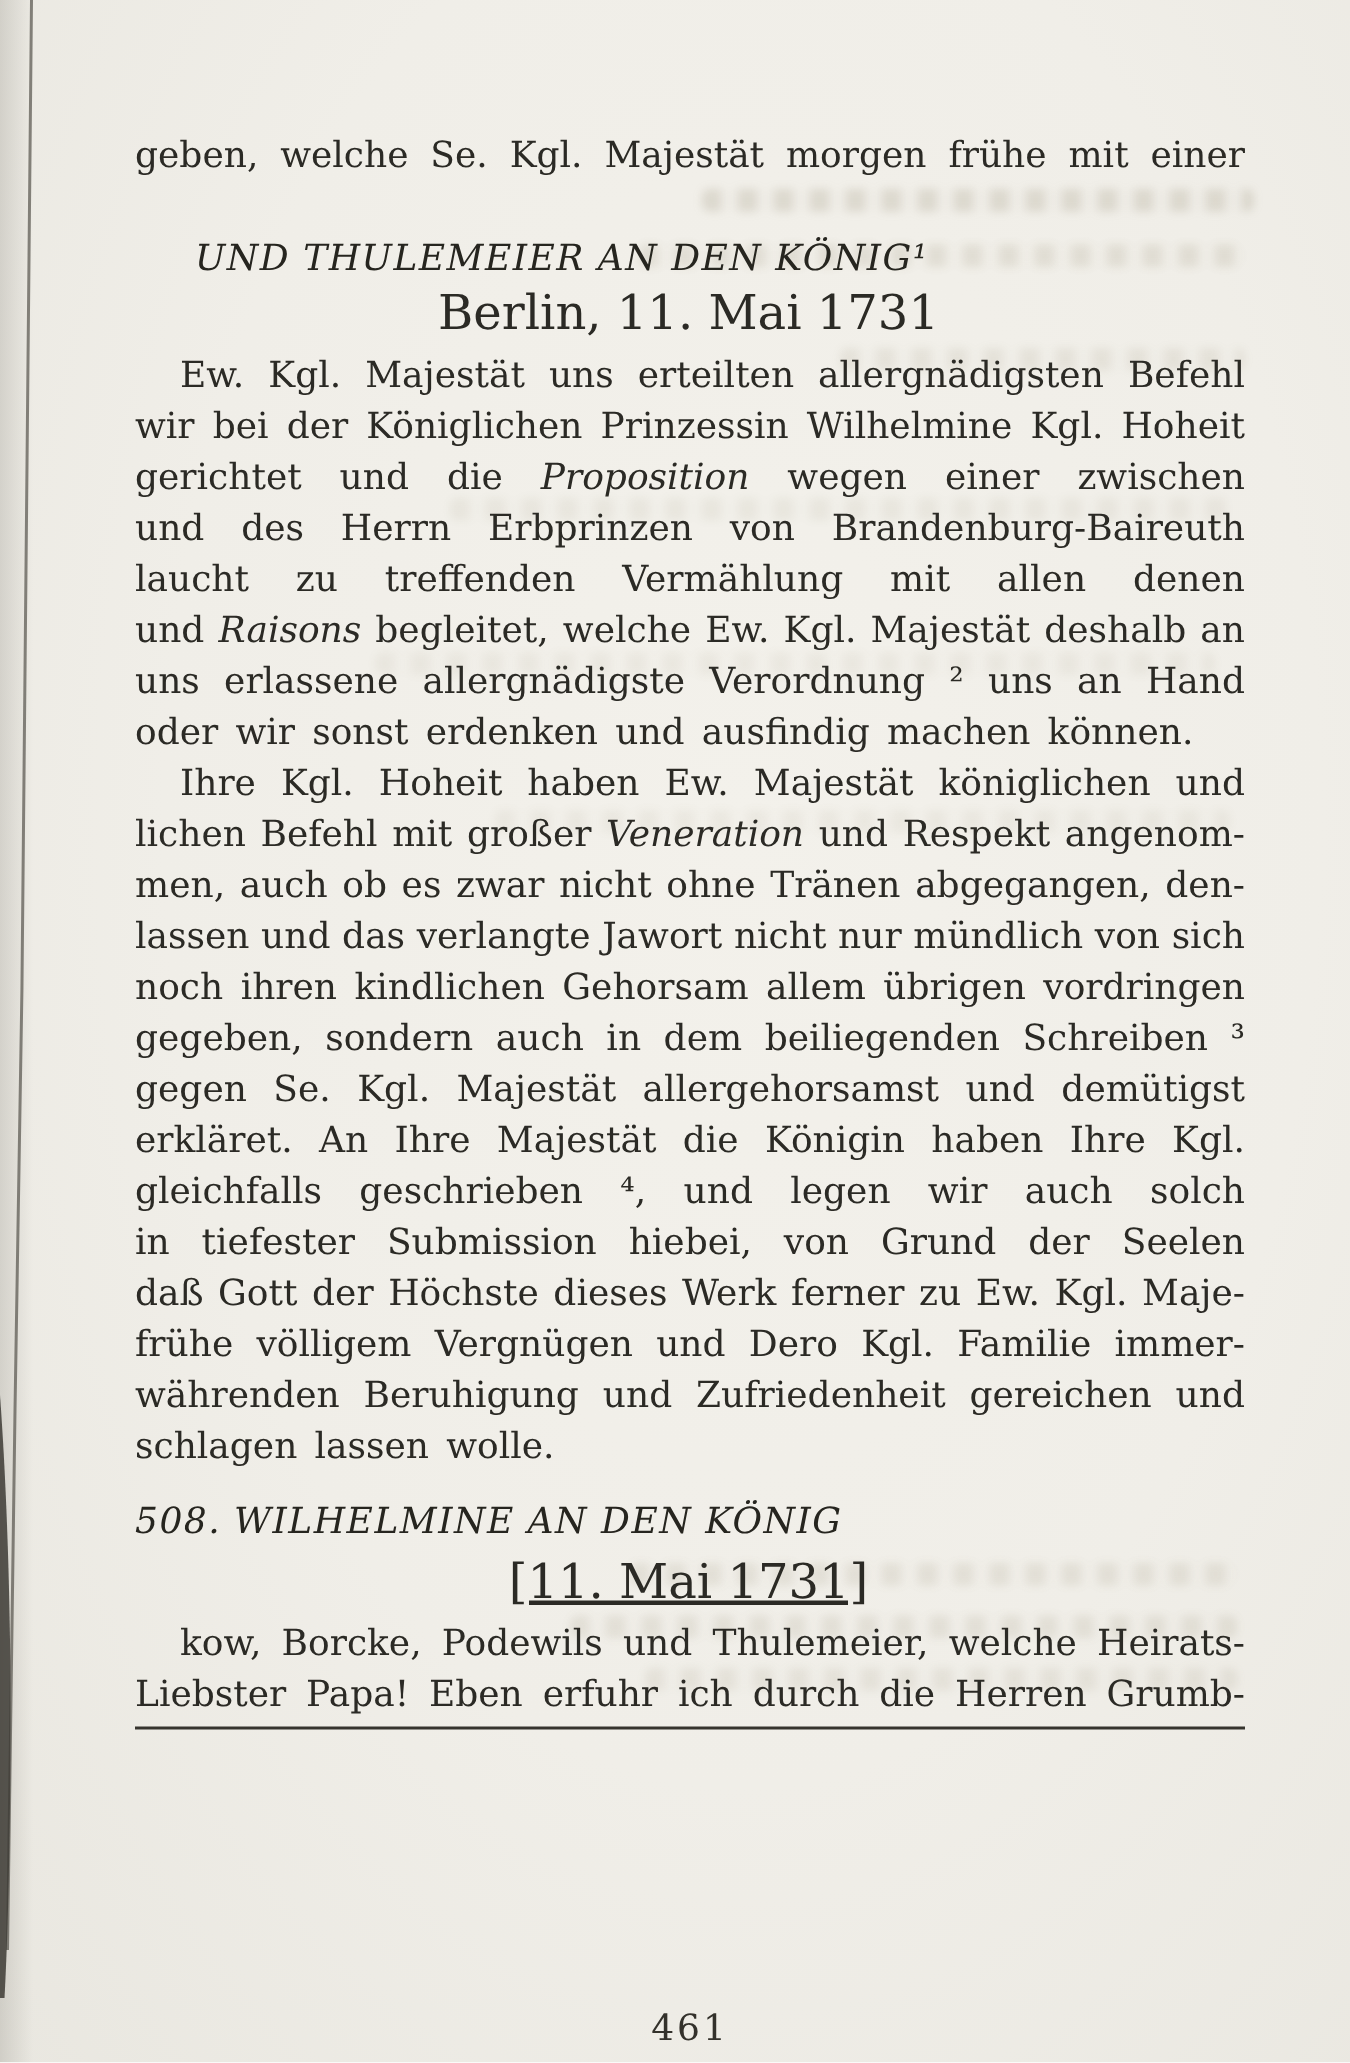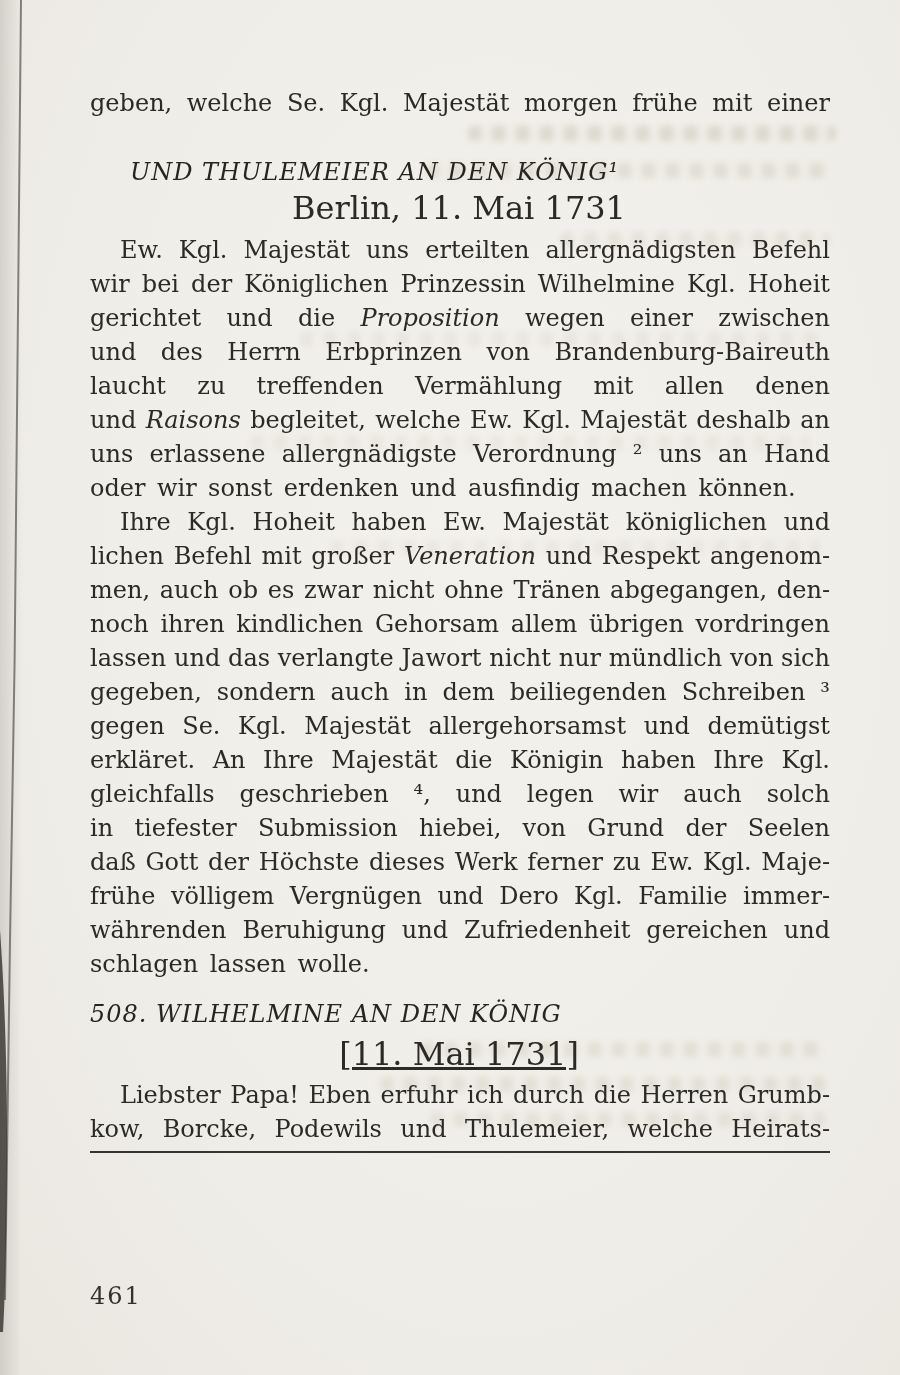--- a/index.html
+++ b/index.html
@@ -77,22 +77,22 @@
     margin-top: 4px;
     font-size: 20px;
     line-height: 27px;
   }
   .fn-line { padding-left: 28px; height: 27px; }
   .fn-row { display: flex; padding-left: 28px; height: 27px; }
   .fn-row span { margin-right: 66px; }
 
   .page-number {
     position: absolute;
-    left: 90px; top: 1282px; width: 740px;
-    text-align: left;
+    left: 90px; top: 1338px; width: 740px;
+    text-align: center;
     font-size: 24px;
     letter-spacing: 2px;
     color: #33312b;
   }
 
   
   .ghost {
     position: absolute;
     height: 15px;
     border-radius: 5px;
@@ -142,42 +142,42 @@
         <div class="line">laucht zu treffenden Vermählung mit allen denen Vorstellungen</div>
         <div class="line">und <i>Raisons</i> begleitet, welche Ew. Kgl. Majestät deshalb an</div>
         <div class="line">uns erlassene allergnädigste Verordnung ² uns an Hand gegeben</div>
         <div class="line final">oder wir sonst erdenken und ausfindig machen können.</div>
       </div>
 
     <div class="para indent-first wide-final m-para2">
         <div class="line">Ihre Kgl. Hoheit haben Ew. Majestät königlichen und väter-</div>
         <div class="line">lichen Befehl mit großer <i>Veneration</i> und Respekt angenom-</div>
         <div class="line">men, auch ob es zwar nicht ohne Tränen abgegangen, den-</div>
+        <div class="line">lassen und das verlangte Jawort nicht nur mündlich von sich</div>
         <div class="line">noch ihren kindlichen Gehorsam allem übrigen vordringen</div>
-        <div class="line">lassen und das verlangte Jawort nicht nur mündlich von sich</div>
         <div class="line">gegeben, sondern auch in dem beiliegenden Schreiben ³ sich</div>
         <div class="line">gegen Se. Kgl. Majestät allergehorsamst und demütigst dazu</div>
         <div class="line">erkläret. An Ihre Majestät die Königin haben Ihre Kgl. Hoheit</div>
         <div class="line">gleichfalls geschrieben ⁴, und legen wir auch solch Schreiben</div>
         <div class="line">in tiefester Submission hiebei, von Grund der Seelen wünschend,</div>
         <div class="line">daß Gott der Höchste dieses Werk ferner zu Ew. Kgl. Maje-</div>
         <div class="line">frühe völligem Vergnügen und Dero Kgl. Familie immer-</div>
         <div class="line">währenden Beruhigung und Zufriedenheit gereichen und aus-</div>
         <div class="line final">schlagen lassen wolle.</div>
       </div>
 
     <div class="entry-heading m-h508">
       <div class="h-line">508. WILHELMINE AN DEN KÖNIG</div>
     </div>
 
     <div class="dateline m-date508">[11. Mai 1731]</div>
 
     <div class="para indent-first justify-final m-para3">
+        <div class="line final">kow, Borcke, Podewils und Thulemeier, welche Heirats-</div>
         <div class="line">Liebster Papa! Eben erfuhr ich durch die Herren Grumb-</div>
-        <div class="line final">kow, Borcke, Podewils und Thulemeier, welche Heirats-</div>
       </div>
 
     <hr class="footnote-rule">
 
 
   </div>
 
   <div class="page-number">461</div>
 
 </div>

